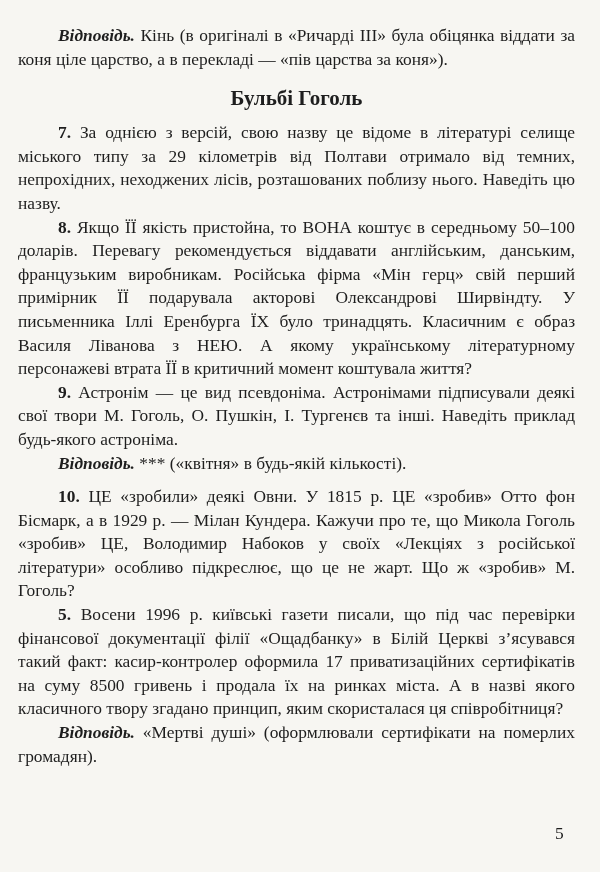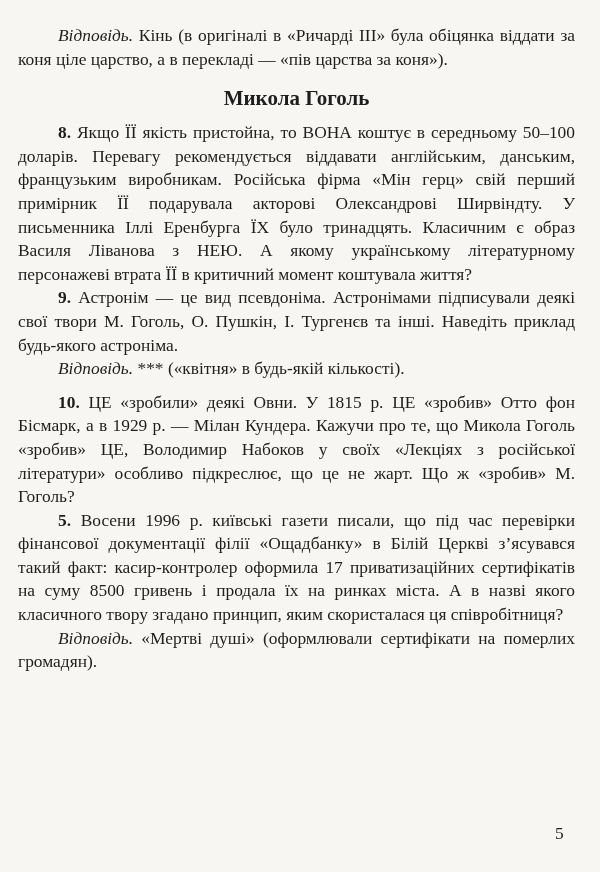--- a/index.html
+++ b/index.html
@@ -32,21 +32,21 @@
     .answer {
       margin: 0 0 10px 0;
     }
     .question {
       margin-top: 0;
     }
     .num {
       font-weight: bold;
     }
     .ans-label {
-      font-weight: normal;
+      font-weight: bold;
       font-style: italic;
     }
     .section-title {
       text-align: center;
       font-weight: bold;
       font-size: 21px;
       line-height: 26px;
       margin: 14px 0 10px 0;
       text-indent: 0;
     }
@@ -60,23 +60,26 @@
   </style>
 </head>
 <body>
 
 <div class="page">
 
   <p class="para answer">
     <span class="ans-label">Відповідь.</span><span> Кінь (в оригіналі в «Ричарді ІІІ» була обіцянка віддати за коня ціле царство, а в перекладі — «пів царства за коня»).</span>
   </p>
 
-  <h2 class="section-title">Микола Гоголь</h2>
+  <h2 class="section-title">Бульбі Гоголь</h2>
 
   <div>
+    <p class="para question">
+      <span class="num">7.</span><span> За однією з версій, свою назву це відоме в літературі селище міського типу за 29 кілометрів від Полтави отримало від темних, непрохідних, неходжених лісів, розташованих поблизу нього. Наведіть цю назву.</span>
+    </p>
   </div>
 
   <div>
     <p class="para question">
       <span class="num">8.</span><span> Якщо ЇЇ якість пристойна, то ВОНА коштує в середньому 50–100 доларів. Перевагу рекомендується віддавати англійським, данським, французьким виробникам. Російська фірма «Мін герц» свій перший примірник ЇЇ подарувала акторові Олександрові Ширвіндту. У письменника Іллі Еренбурга ЇХ було тринадцять. Класичним є образ Василя Ліванова з НЕЮ. А якому українському літературному персонажеві втрата ЇЇ в критичний момент коштувала життя?</span>
     </p>
   </div>
 
   <div>
     <p class="para question">

